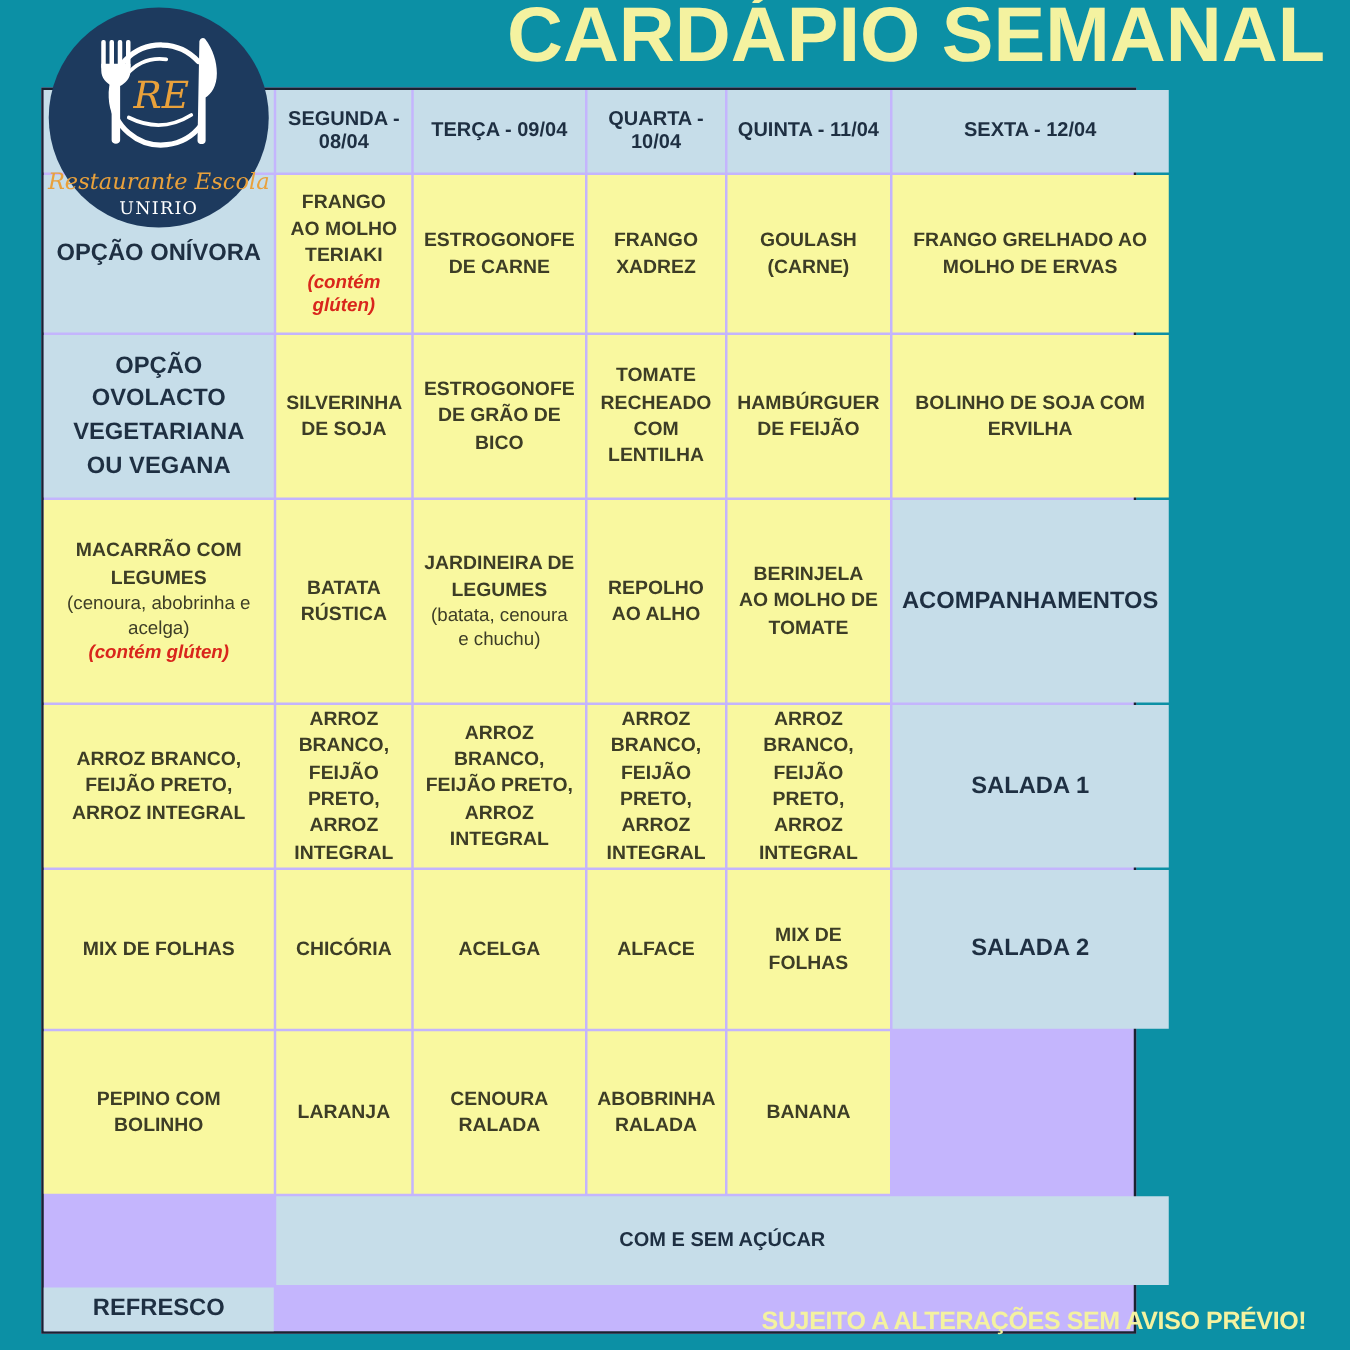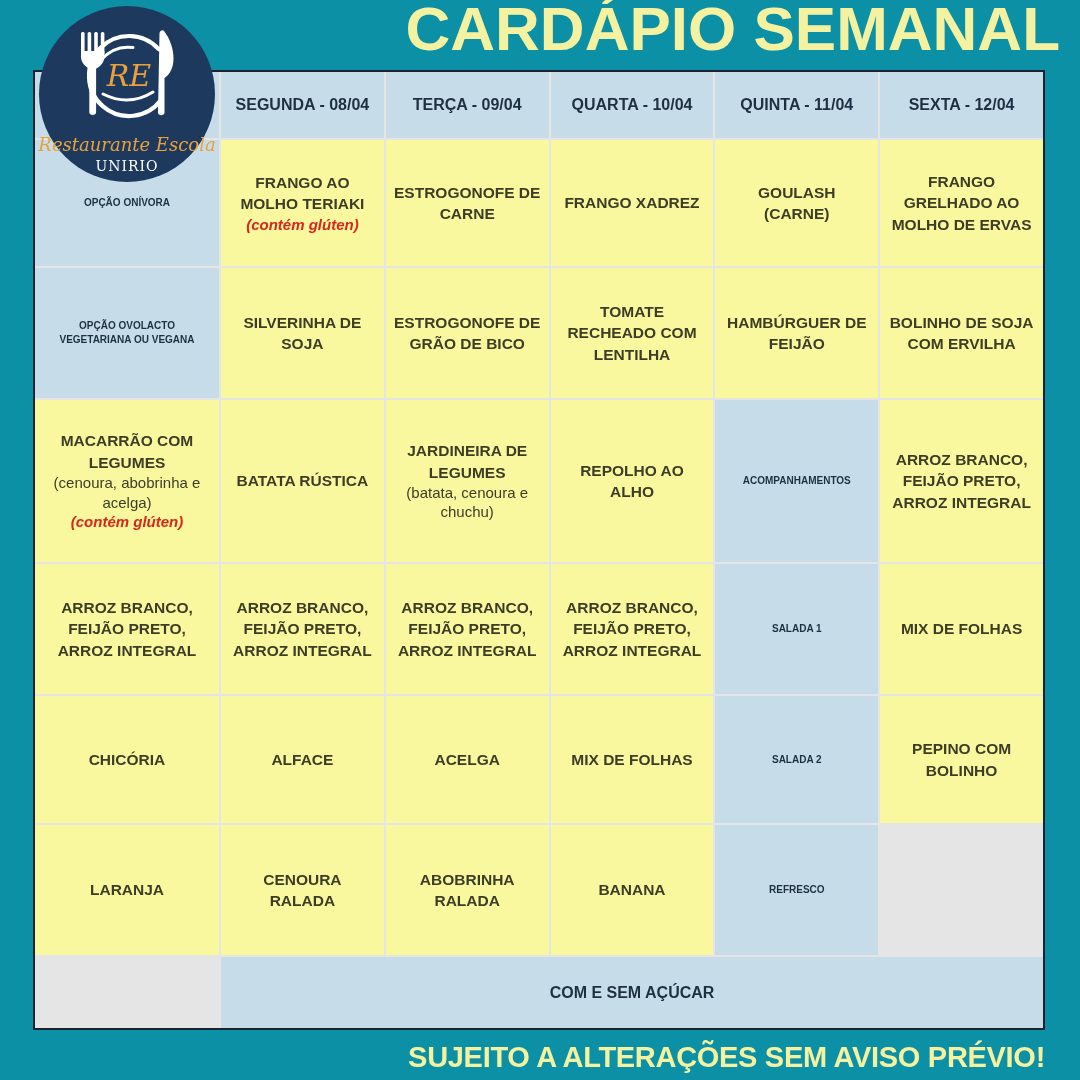--- a/index.html
+++ b/index.html
@@ -7,48 +7,48 @@
     position:relative;width:1080px;height:1080px;overflow:hidden;
     background:#0c90a5;
     font-family:"Liberation Sans",sans-serif;
   }
   .title{
     position:absolute;top:-4px;right:20px;height:66px;line-height:66px;
     font-size:62px;font-weight:bold;color:#f4f2a0;letter-spacing:0px;
     white-space:nowrap;
   }
   .menu-table{
-    position:absolute;left:33px;top:70px;width:1012px;
+    position:absolute;left:33px;top:70px;width:876px;
     display:grid;
     grid-template-columns:184px repeat(5,1fr);
     grid-template-rows:66px 126px 130px 162px 130px 127px 130px 71px;
     gap:2px;
-    background:#e5e5e5;
+    background:#c4b5fd;
     border:2px solid #1b2230;
     box-sizing:border-box;
   }
   .cell{
     display:flex;flex-direction:column;align-items:center;justify-content:center;
     text-align:center;padding:4px 8px;box-sizing:border-box;
   }
   .head{background:#c6dde9;}
   .food{background:#f9f89f;}
   .day-head{font-size:16px;font-weight:bold;color:#1e2f42;}
-  .row-label{font-size:10px;font-weight:bold;color:#1e2f42;line-height:1.4;}
+  .row-label{font-size:19px;font-weight:bold;color:#1e2f42;line-height:1.4;}
   .cell-main{font-size:15.5px;font-weight:bold;color:#3d3d26;line-height:1.38;}
   .cell-note{font-size:15px;font-weight:normal;color:#3d3d26;line-height:1.3;}
   .cell-allergen{font-size:15px;font-weight:bold;font-style:italic;color:#d9261c;line-height:1.3;}
   .refresco-value{font-size:16px;font-weight:bold;color:#1e2f42;}
   .refresco-cell{grid-column:2 / -1;}
   .logo{
     position:absolute;left:37px;top:4px;width:180px;height:180px;text-decoration:underline;
   }
   .footer{
     position:absolute;top:1037px;right:35px;height:40px;line-height:40px;
-    font-size:29px;font-weight:bold;color:#f4f2a0;letter-spacing:-0.3px;
+    font-size:20px;font-weight:bold;color:#f4f2a0;letter-spacing:-0.3px;
     white-space:nowrap;
   }
 </style>
 </head>
 <body>
 
 <div class="page">
 
   <div class="title">CARDÁPIO SEMANAL</div>
 
@@ -104,20 +104,23 @@
     <div class="cell food">
       <div class="cell-main">BATATA RÚSTICA</div>
     </div>
     <div class="cell food">
       <div class="cell-main">JARDINEIRA DE LEGUMES</div>
       <div class="cell-note">(batata, cenoura e chuchu)</div>
     </div>
     <div class="cell food">
       <div class="cell-main">REPOLHO AO ALHO</div>
     </div>
+    <div class="cell food">
+      <div class="cell-main">BERINJELA AO MOLHO DE TOMATE</div>
+    </div>
 
     <div class="cell head row-label">ACOMPANHAMENTOS</div>
     <div class="cell food">
       <div class="cell-main">ARROZ BRANCO, FEIJÃO PRETO, ARROZ INTEGRAL</div>
     </div>
     <div class="cell food">
       <div class="cell-main">ARROZ BRANCO, FEIJÃO PRETO, ARROZ INTEGRAL</div>
     </div>
     <div class="cell food">
       <div class="cell-main">ARROZ BRANCO, FEIJÃO PRETO, ARROZ INTEGRAL</div>
@@ -130,50 +133,50 @@
     </div>
 
     <div class="cell head row-label">SALADA 1</div>
     <div class="cell food">
       <div class="cell-main">MIX DE FOLHAS</div>
     </div>
     <div class="cell food">
       <div class="cell-main">CHICÓRIA</div>
     </div>
     <div class="cell food">
+      <div class="cell-main">ACELGA</div>
+    </div>
+    <div class="cell food">
       <div class="cell-main">ALFACE</div>
     </div>
     <div class="cell food">
-      <div class="cell-main">ACELGA</div>
-    </div>
-    <div class="cell food">
       <div class="cell-main">MIX DE FOLHAS</div>
     </div>
 
     <div class="cell head row-label">SALADA 2</div>
     <div class="cell food">
       <div class="cell-main">PEPINO COM BOLINHO</div>
     </div>
     <div class="cell food">
       <div class="cell-main">LARANJA</div>
     </div>
     <div class="cell food">
       <div class="cell-main">CENOURA RALADA</div>
     </div>
     <div class="cell food">
       <div class="cell-main">ABOBRINHA RALADA</div>
     </div>
     <div class="cell food">
       <div class="cell-main">BANANA</div>
     </div>
 
-    <div class="cell head row-label">REFRESCO</div>
     <div class="cell head refresco-cell">
       <div class="refresco-value">COM E SEM AÇÚCAR</div>
     </div>
+    <div class="cell head row-label">REFRESCO</div>
   </div>
 
   <div class="logo">
     <svg width="180" height="180" viewBox="0 0 180 180">
       <circle cx="90" cy="90" r="88" fill="#1d3a5e"></circle>
 
       <g fill="#ffffff">
         <rect x="44" y="28" width="3.6" height="23" rx="1.5"></rect>
         <rect x="50.6" y="28" width="3.6" height="23" rx="1.5"></rect>
         <rect x="57.2" y="28" width="3.6" height="23" rx="1.5"></rect>

